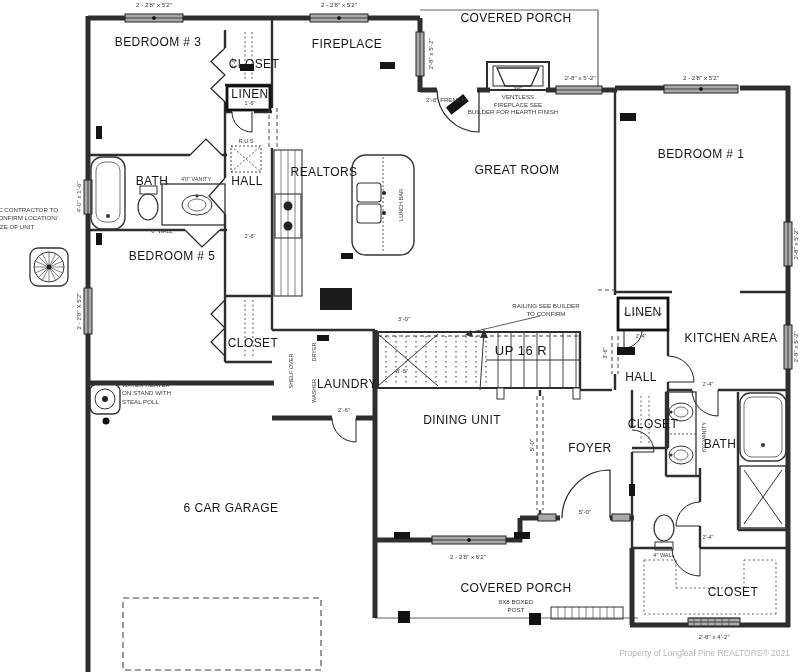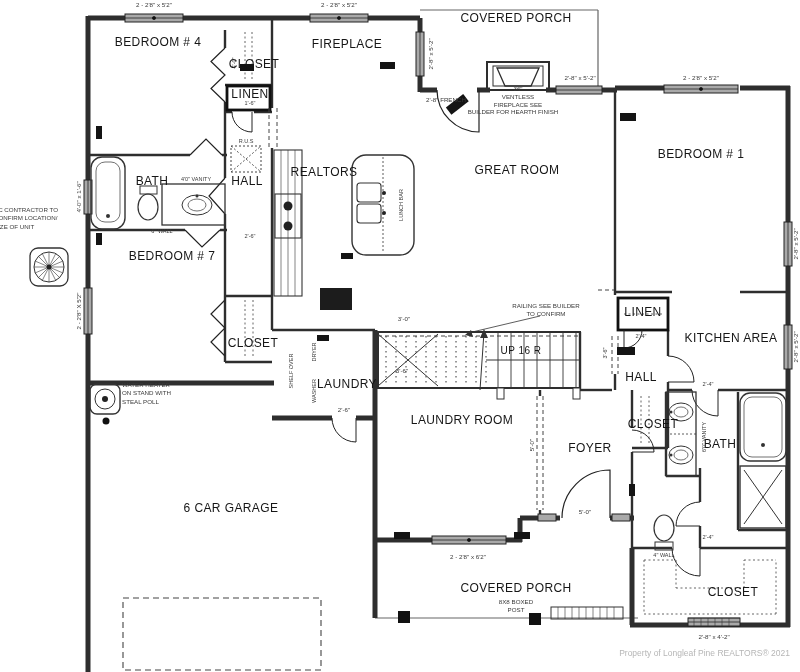--- a/index.html
+++ b/index.html
@@ -1,21 +1,21 @@
 <!DOCTYPE html>
 <html><head>
 <meta charset="utf-8">
 <style>
   html,body{margin:0;padding:0;background:#fff;}
   #stage{position:relative;width:800px;height:672px;background:#fff;overflow:hidden;
          font-family:"Liberation Sans", sans-serif;}
   #stage svg{position:absolute;left:0;top:0;}
   .lbl{position:absolute;transform:translate(-50%,-50%);white-space:nowrap;color:#161616;}
   .room{font-size:12px;letter-spacing:.4px;}
-  .med{font-size:10px;letter-spacing:.5px;}
+  .med{font-size:13px;letter-spacing:.5px;}
   .small{font-size:6.2px;color:#3a3a3a;}
   .tiny{font-size:5.5px;color:#3a3a3a;}
   .note{font-size:6.2px;color:#3a3a3a;text-align:center;line-height:1.3;white-space:pre-line;}
   .noteL{position:absolute;font-size:6.2px;color:#3a3a3a;text-align:left;line-height:1.35;white-space:pre-line;}
   .vert{transform:translate(-50%,-50%) rotate(-90deg);}
   .wm{position:absolute;font-size:8.5px;color:#b6b6b6;}
 </style>
 </head>
 <body>
 
@@ -243,34 +243,34 @@
     <rect x="317" y="335" width="12" height="6"></rect>
     <rect x="394" y="532" width="16" height="7"></rect>
     <rect x="514" y="532" width="16" height="7"></rect>
     <rect x="617" y="347" width="18" height="8"></rect>
     <rect x="629" y="484" width="6" height="12"></rect>
     <rect x="446" y="100" width="22" height="9" transform="rotate(-38 457 104)"></rect>
     <rect x="240" y="64" width="14" height="7"></rect>
   </g>
 </svg>
 
-  <div class="lbl room" style="left:158px;top:42px">BEDROOM # 4</div>
+  <div class="lbl room" style="left:158px;top:42px">BEDROOM # 3</div>
   <div class="lbl room" style="left:347px;top:44px">FIREPLACE</div>
   <div class="lbl room" style="left:516px;top:18px">COVERED PORCH</div>
   <div class="lbl room" style="left:517px;top:170px">GREAT ROOM</div>
   <div class="lbl room" style="left:701px;top:154px">BEDROOM # 1</div>
   <div class="lbl room" style="left:152px;top:181px">BATH</div>
   <div class="lbl room" style="left:247px;top:181px">HALL</div>
   <div class="lbl room" style="left:324px;top:172px">REALTORS</div>
-  <div class="lbl room" style="left:172px;top:256px">BEDROOM # 7</div>
+  <div class="lbl room" style="left:172px;top:256px">BEDROOM # 5</div>
   <div class="lbl room" style="left:254px;top:64px">CLOSET</div>
   <div class="lbl room" style="left:250px;top:94px">LINEN</div>
   <div class="lbl room" style="left:253px;top:343px">CLOSET</div>
   <div class="lbl room" style="left:347px;top:384px">LAUNDRY</div>
-  <div class="lbl room" style="left:462px;top:420px">LAUNDRY ROOM</div>
+  <div class="lbl room" style="left:462px;top:420px">DINING UNIT</div>
   <div class="lbl room" style="left:590px;top:448px">FOYER</div>
   <div class="lbl room" style="left:731px;top:338px">KITCHEN AREA</div>
   <div class="lbl room" style="left:643px;top:312px">LINEN</div>
   <div class="lbl room" style="left:641px;top:377px">HALL</div>
   <div class="lbl room" style="left:653px;top:424px">CLOSET</div>
   <div class="lbl room" style="left:720px;top:444px">BATH</div>
   <div class="lbl room" style="left:733px;top:592px">CLOSET</div>
   <div class="lbl room" style="left:231px;top:508px">6 CAR GARAGE</div>
   <div class="lbl room" style="left:516px;top:588px">COVERED PORCH</div>
 

